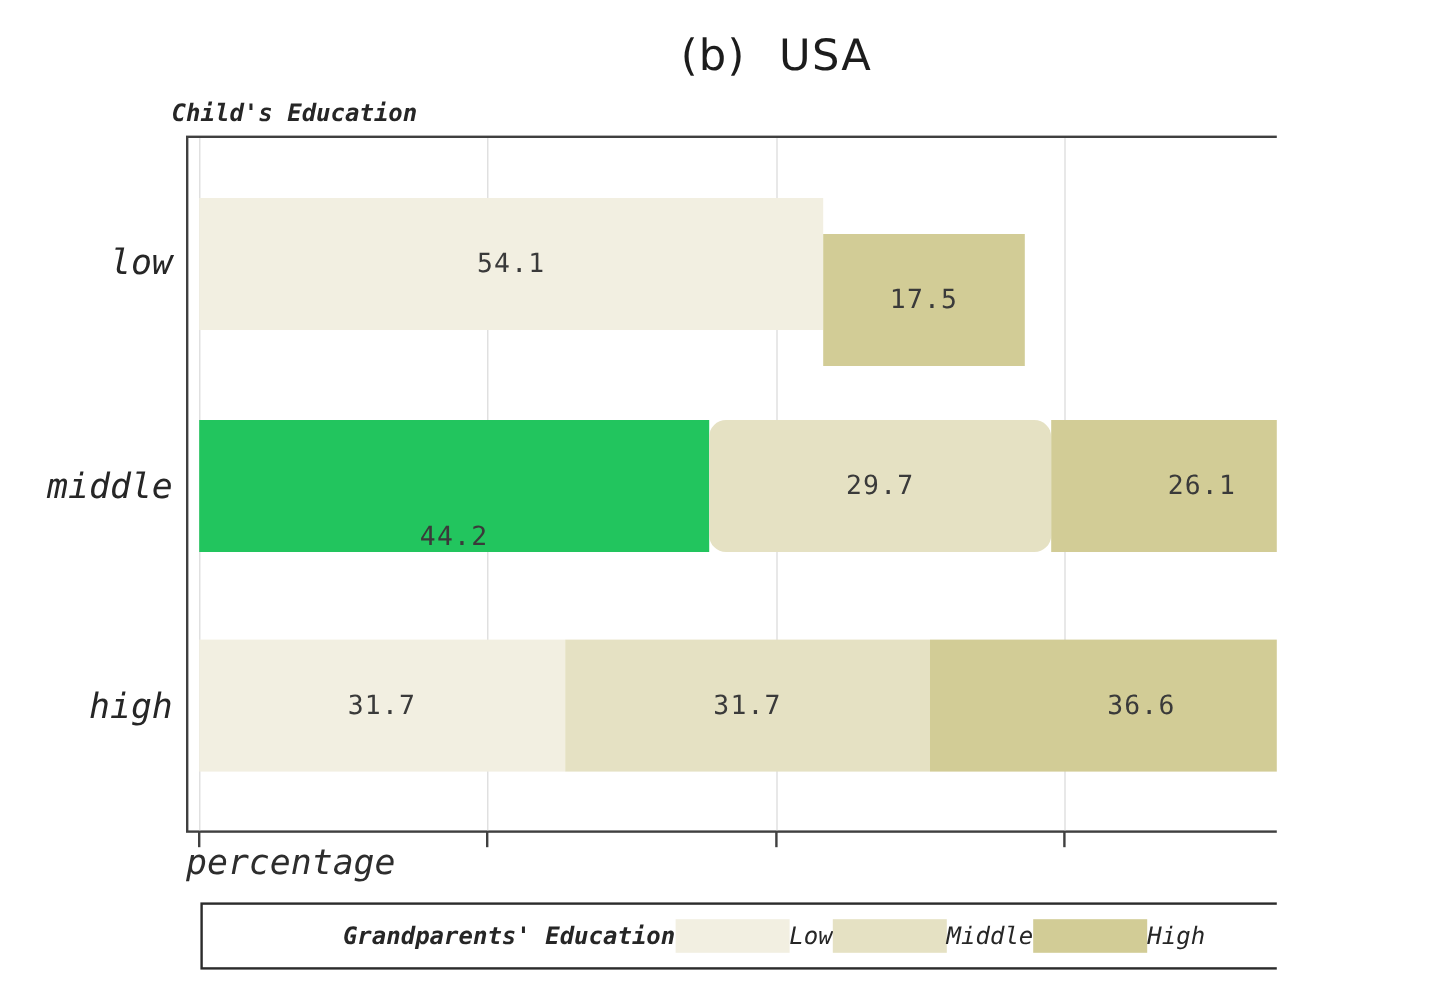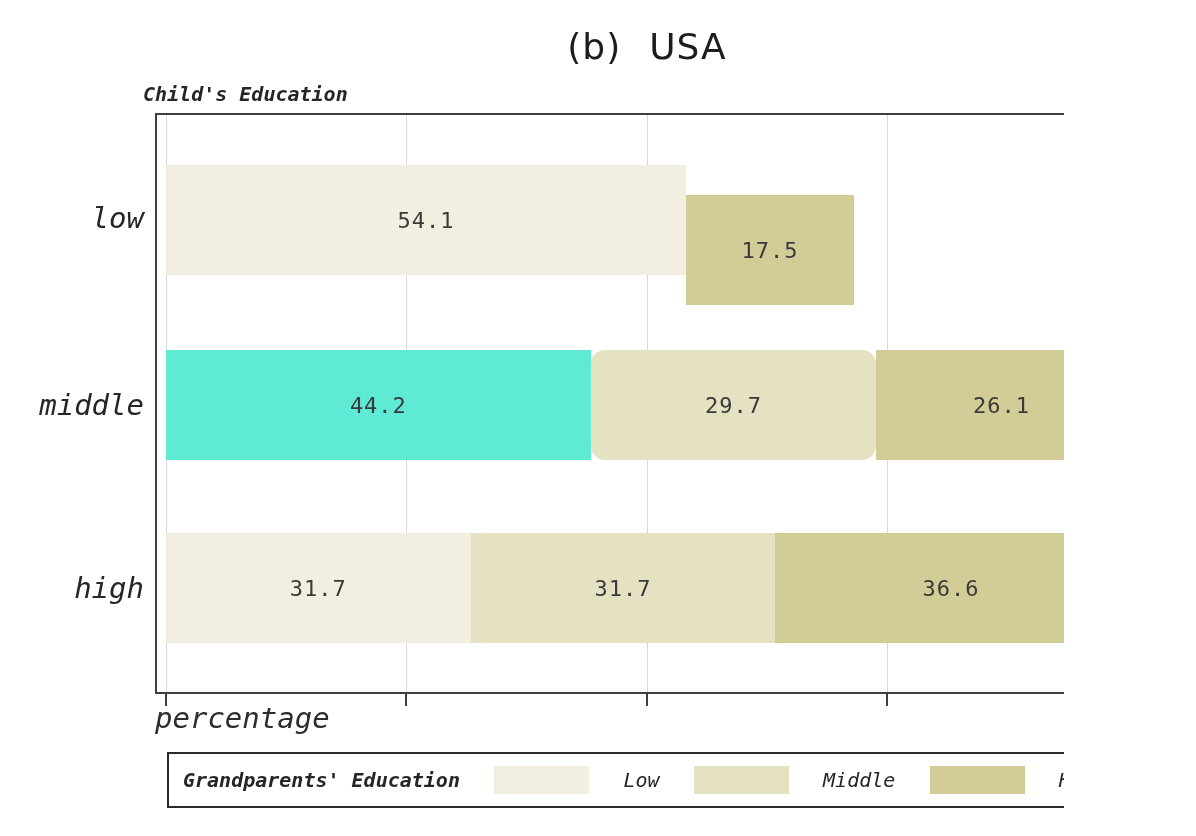--- a/index.html
+++ b/index.html
@@ -45,21 +45,21 @@
     font-style:italic;font-size:29px;color:#262626;
   }
   
   .tick{
     position:absolute;top:693px;width:2px;height:13px;background:#404040;
   }
   
   .legend{
     position:absolute;left:167px;top:752px;width:958px;height:56px;
     border:2px solid #2b2b2b;box-sizing:border-box;background:#ffffff;
-    display:flex;align-items:center;justify-content:space-between;
+    display:flex;align-items:center;justify-content:center;
     padding:0 16px 0 14px;
   }
   .ltitle{font-style:italic;font-weight:bold;font-size:20px;color:#262626;white-space:pre;}
   .llabel{font-style:italic;font-size:20px;color:#262626;}
   .lswatch{display:inline-block;width:95px;height:28px;}
 </style>
 </head>
 <body>
 
 <div id="screen">
@@ -80,21 +80,21 @@
     <div class="bar" style="top:50px">
       <div class="seg" style="width: 54.1%; background: rgb(242, 239, 225);">
         <span class="val">54.1</span>
       </div>
       <div class="seg" style="width: 17.5%; background: rgb(210, 204, 150); margin-top: 30px;">
         <span class="val">17.5</span>
       </div>
     </div>
 
     <div class="bar" style="top:235px">
-      <div class="seg" style="width: 44.2%; background: #5eead4;">
+      <div class="seg" style="width: 44.2%; background: #22c55e; align-items: flex-end;">
         <span class="val">44.2</span>
       </div>
       <div class="seg" style="width: 29.7%; background: rgb(229, 225, 195); border-radius: 14px;">
         <span class="val">29.7</span>
       </div>
       <div class="seg" style="width: 26.1%; background: rgb(210, 204, 150);">
         <span class="val">26.1</span>
       </div>
     </div>
 

